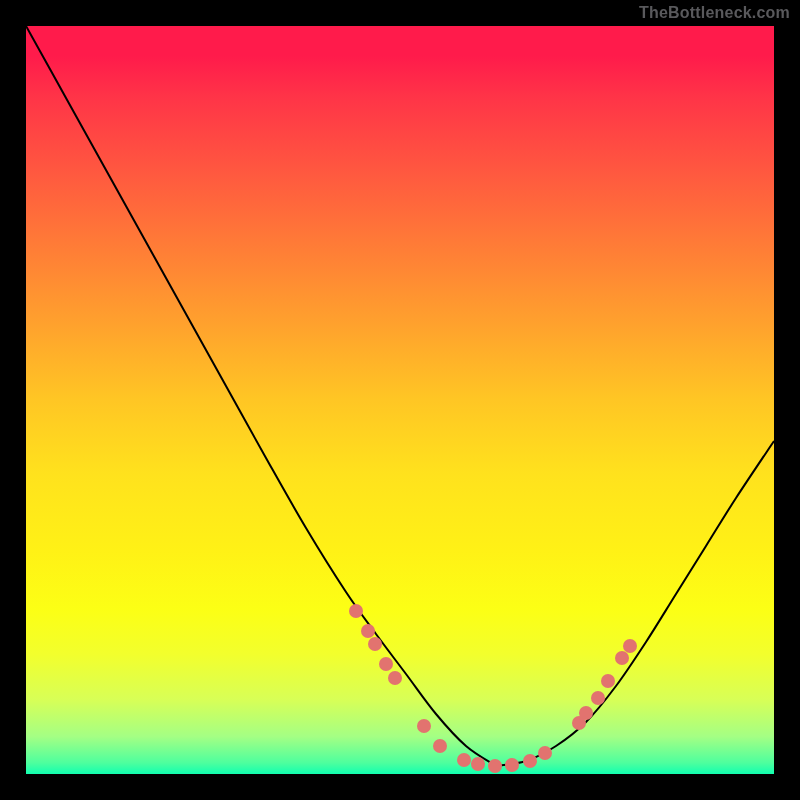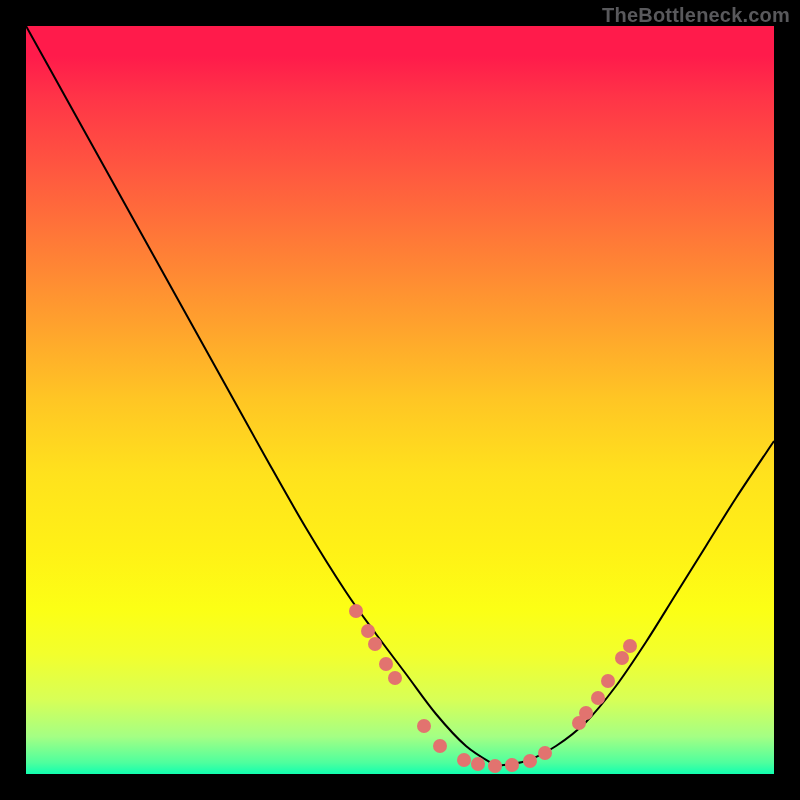--- a/index.html
+++ b/index.html
@@ -32,21 +32,21 @@
       #a4ff84 95%,
       #4eff9e 98.5%,
       #11ffb0 100%
     );
   }
   .watermark {
     position: absolute;
     top: 4px;
     right: 10px;
     font-family: Arial, Helvetica, sans-serif;
-    font-size: 20px;
+    font-size: 16px;
     font-weight: 600;
     color: #59595c;
     letter-spacing: 0.2px;
   }
   svg.curve {
     position: absolute;
     left: 0;
     top: 0;
     width: 748px;
     height: 748px;

